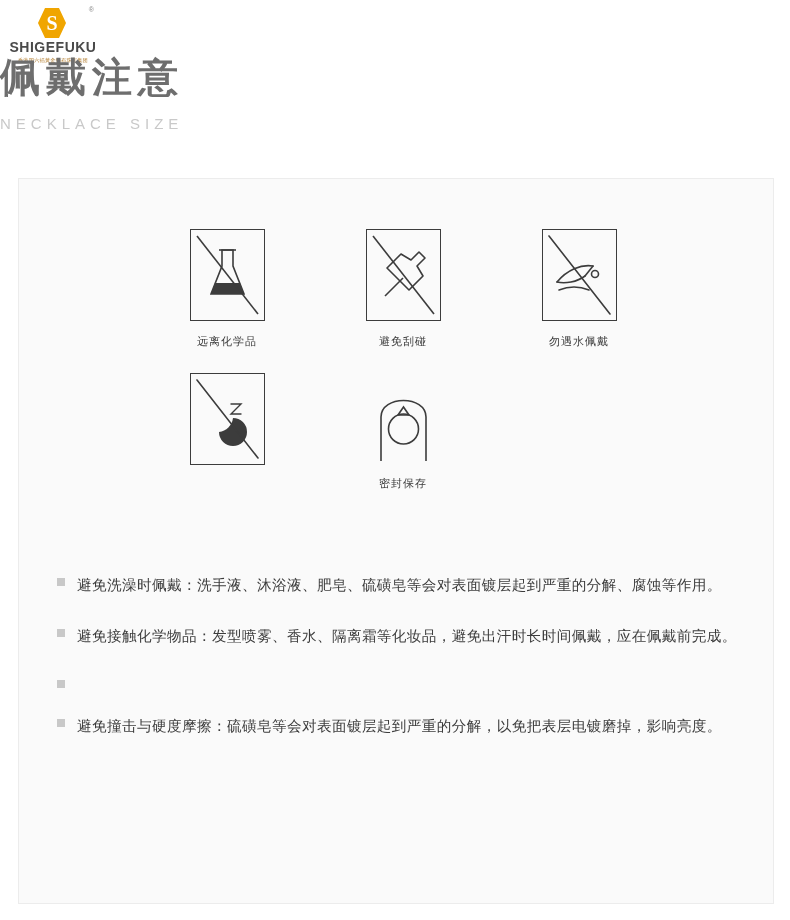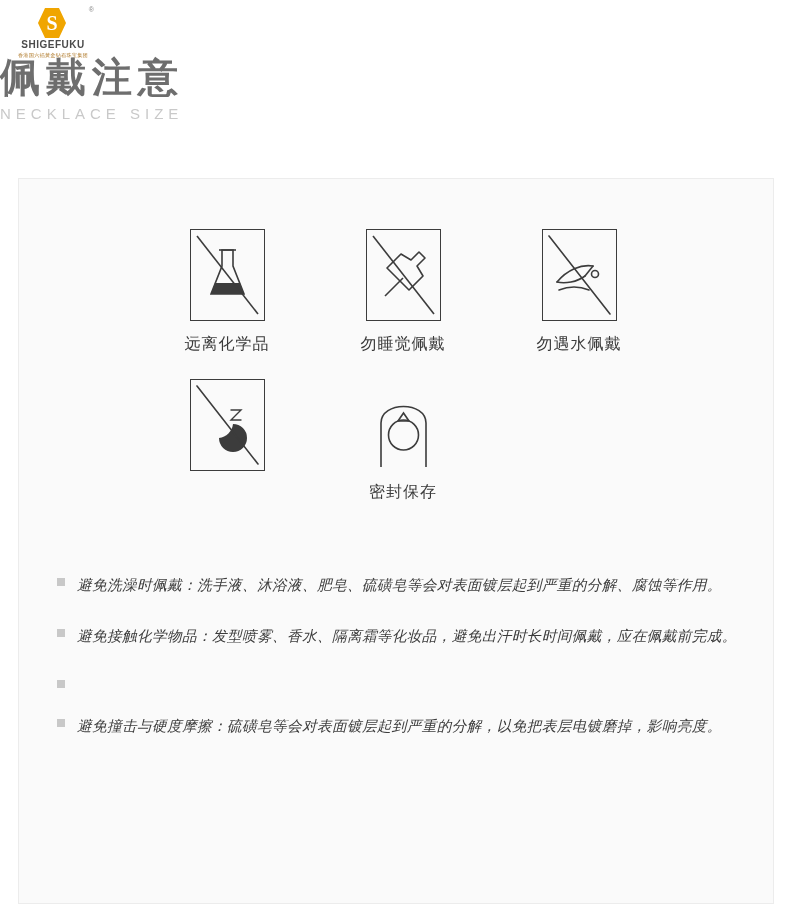--- a/index.html
+++ b/index.html
@@ -54,21 +54,21 @@
     font-family: "Liberation Serif", serif;
   }
   .logo-reg {
     position: absolute;
     right: 4px;
     top: 0px;
     font-size: 7px;
     color: #888;
   }
   .logo-name {
-    font-size: 10px;
+    font-size: 14px;
     letter-spacing: 0.5px;
     font-weight: bold;
     color: #4a4a4a;
     font-family: "Liberation Sans", sans-serif;
   }
   .logo-sub {
     font-size: 5.2px;
     color: #b07a2a;
     letter-spacing: 0.2px;
     margin-top: 2px;
@@ -84,20 +84,21 @@
     text-align: left;
   }
   .title-cn {
     font-size: 40px;
     letter-spacing: 6px;
     color: #6e6e6e;
     font-weight: bold;
     font-family: "DejaVu Sans", sans-serif;
   }
   .title-en {
+    margin-top: 10px;
     font-size: 15px;
     letter-spacing: 5px;
     color: #c9c9c9;
     font-family: "Liberation Sans", sans-serif;
   }
 
   
   .panel {
     position: absolute;
     left: 18px;
@@ -130,38 +131,37 @@
     position: relative;
     background: transparent;
   }
   .icon-box svg {
     position: absolute;
     left: 0;
     top: 0;
   }
   .icon-label {
     margin-top: 13px;
-    font-size: 16px;
+    font-size: 11px;
     color: #3a3a3a;
     letter-spacing: 1px;
     font-family: "DejaVu Sans", sans-serif;
   }
 
   
   .notes {
     position: absolute;
     left: 38px;
     top: 392px;
     width: 690px;
   }
   .note {
     display: flex;
     align-items: flex-start;
     margin-bottom: 24px;
-    font-style: italic;
   }
   .note-bullet {
     width: 8px;
     height: 8px;
     background: #c8c8c8;
     margin-top: 7px;
     margin-right: 12px;
     flex: 0 0 auto;
   }
   .note-text {
@@ -214,21 +214,21 @@
       <div class="icon-cell">
         <div class="icon-box">
           <svg width="73" height="90" viewBox="0 0 73 90">
             <g fill="none" stroke="#3c3c3c" stroke-width="1.6" stroke-linejoin="round">
               <path d="M20 38 L34 24 L44 30 L52 22 L58 28 L50 36 L56 46 L42 60 Z"></path>
               <line x1="18" y1="66" x2="36" y2="48"></line>
               <line x1="6" y1="6" x2="67" y2="84"></line>
             </g>
           </svg>
         </div>
-        <div class="icon-label">勿睡觉佩戴</div>
+        <div class="icon-label">避免刮碰</div>
       </div>
 
       <div class="icon-cell">
         <div class="icon-box">
           <svg width="73" height="90" viewBox="0 0 73 90">
             <g fill="none" stroke="#3c3c3c" stroke-width="1.6" stroke-linecap="round">
               <path d="M14 52 C24 40 38 34 50 36"></path>
               <path d="M14 52 C22 54 34 52 42 46"></path>
               <path d="M42 46 L50 36"></path>
               <circle cx="52" cy="44" r="3.5"></circle>

